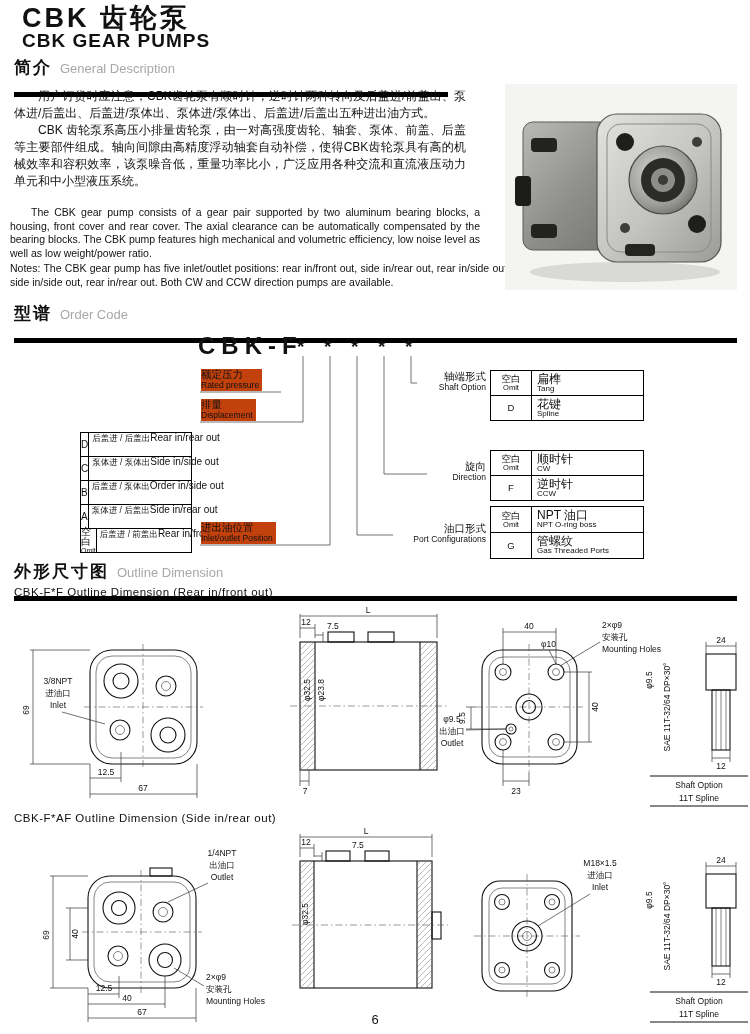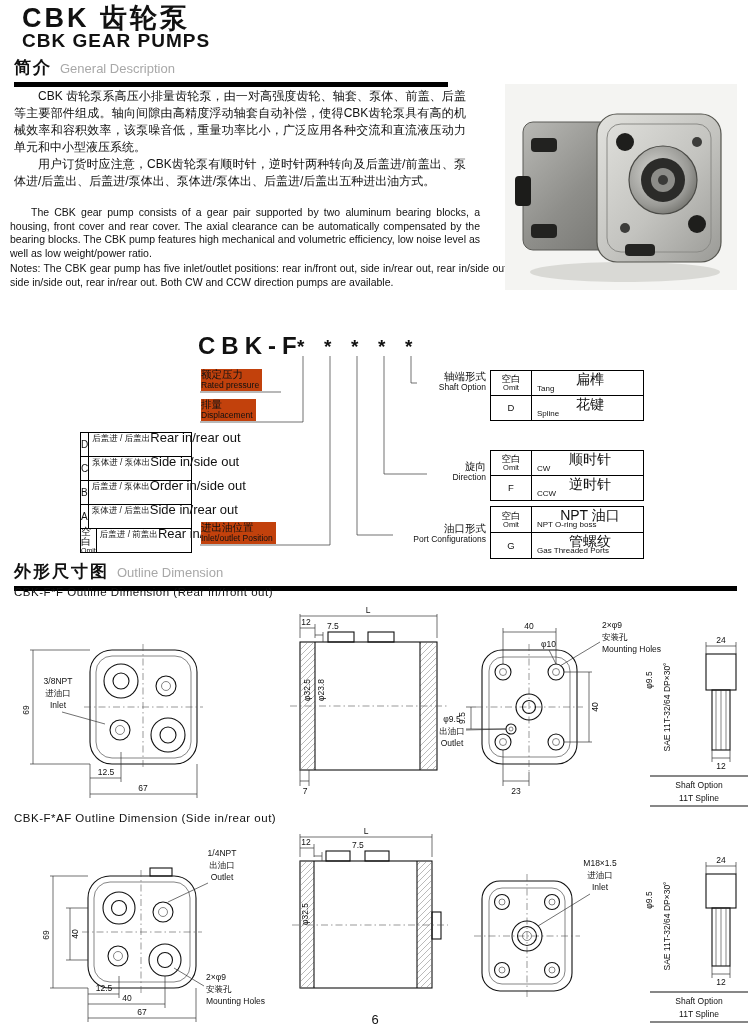--- a/index.html
+++ b/index.html
@@ -4,21 +4,21 @@
 <style>
   html,body{margin:0;padding:0;background:#888;}
   .page{position:relative;width:750px;height:1034px;margin:0 auto;background:#ffffff;
         font-family:"Liberation Sans","DejaVu Sans",sans-serif;color:#111;overflow:hidden;}
 
   
   .title-zh{position:absolute;left:22px;top:0px;font-size:27px;font-weight:bold;letter-spacing:3px;}
   .title-en{position:absolute;left:22px;top:30px;font-size:19px;font-weight:bold;letter-spacing:1px;}
 
   
-  .sec{position:absolute;border-bottom:5px solid #000;padding-bottom:3px;}
+  .sec{position:absolute;border-bottom:5px solid #000;padding-bottom:13px;}
   .sec-zh{font-size:17px;font-weight:bold;letter-spacing:2px;}
   .sec-en{font-size:13px;color:#a8a8a8;margin-left:8px;}
   .sec1{left:14px;top:56px;width:434px;}
   .sec2{left:14px;top:302px;width:723px;}
   .sec3{left:14px;top:560px;width:723px;}
 
   
   .intro-zh{position:absolute;left:14px;top:88px;width:452px;}
   .intro-zh p{margin:0;font-size:12px;line-height:17px;text-align:justify;}
   .indent{text-indent:2em;}
@@ -45,29 +45,29 @@
   .lab-dir{left:428px;top:129px;width:58px;}
   .lab-port{left:394px;top:191px;width:92px;}
 
   .ptable{position:absolute;left:80px;top:100px;width:110px;border:1px solid #000;background:#fff;}
   .prow{display:flex;height:23px;border-bottom:1px solid #000;}
   .prow:last-child{border-bottom:none;}
   .pcode{width:26px;border-right:1px solid #000;display:flex;flex-direction:column;align-items:center;justify-content:center;font-size:10px;line-height:10px;}
   .pcode .c2{font-size:7px;line-height:8px;}
   .ptxt{flex:1;display:flex;flex-direction:row;justify-content:center;padding-left:3px;}
   .pzh{font-size:8.5px;line-height:10px;white-space:nowrap;}
-  .pen{font-size:13px;line-height:9px;white-space:nowrap;}
+  .pen{font-size:10px;line-height:9px;white-space:nowrap;}
 
   .rtable{position:absolute;left:490px;width:152px;border:1px solid #000;background:#fff;}
   .rrow{display:flex;height:24px;border-bottom:1px solid #000;}
   .rrow:last-child{border-bottom:none;}
   .rc1{width:40px;border-right:1px solid #000;display:flex;flex-direction:column;align-items:center;justify-content:center;font-size:9.5px;line-height:10px;}
   .rc1 .c2{font-size:7.5px;line-height:8px;}
   .rc2{flex:1;display:flex;flex-direction:column;justify-content:center;padding-left:5px;}
-  .rc2 .z{font-size:14px;line-height:10px;white-space:nowrap;text-align:center;}
+  .rc2 .z{font-size:12px;line-height:10px;white-space:nowrap;}
   .rc2 .e{font-size:8px;line-height:9px;white-space:nowrap;}
   .t-shaft{top:38px;}
   .t-dir{top:118px;}
   .t-port{top:174px;}
   .t-port .rrow{height:25px;}
 
   
   .dtitle{position:absolute;left:14px;font-size:11.5px;letter-spacing:0.5px;}
   .d1t{top:586px}.d2t{top:812px}
   .draw1{position:absolute;left:0;top:602px;width:750px;height:208px;}
@@ -87,22 +87,22 @@
 <div class="page">
 
   <div class="title-zh">CBK 齿轮泵</div>
   <div class="title-en">CBK GEAR PUMPS</div>
 
   <div class="sec sec1">
     <span class="sec-zh">简介</span><span class="sec-en">General Description</span>
   </div>
 
   <div class="intro-zh">
+    <p class="indent">用户订货时应注意，CBK齿轮泵有顺时针，逆时针两种转向及后盖进/前盖出、泵体进/后盖出、后盖进/泵体出、泵体进/泵体出、后盖进/后盖出五种进出油方式。</p>
     <p class="indent">CBK 齿轮泵系高压小排量齿轮泵，由一对高强度齿轮、轴套、泵体、前盖、后盖等主要部件组成。轴向间隙由高精度浮动轴套自动补偿，使得CBK齿轮泵具有高的机械效率和容积效率，该泵噪音低，重量功率比小，广泛应用各种交流和直流液压动力单元和中小型液压系统。</p>
-    <p class="indent">用户订货时应注意，CBK齿轮泵有顺时针，逆时针两种转向及后盖进/前盖出、泵体进/后盖出、后盖进/泵体出、泵体进/泵体出、后盖进/后盖出五种进出油方式。</p>
   </div>
   <p class="intro-en1 indent">The CBK gear pump consists of a gear pair supported by two aluminum bearing blocks, a housing, front cover and rear cover. The axial clearance can be automatically compensated by the bearing blocks. The CBK pump features high mechanical and volumetric efficiency, low noise level as well as low weight/power ratio.</p>
   <p class="intro-en2">Notes: The CBK gear pump has five inlet/outlet positions: rear in/front out, side in/rear out, rear in/side out, side in/side out, rear in/rear out. Both CW and CCW direction pumps are available.</p>
 
   <div class="photo">
     <svg width="232" height="206" viewBox="0 0 232 206">
       <defs>
         <linearGradient id="pg1" x1="0" y1="0" x2="1" y2="1">
           <stop offset="0" stop-color="#b9b9b5"></stop>
             <stop offset="0.5" stop-color="#8e8e8a"></stop>
@@ -132,20 +132,23 @@
       <circle cx="158" cy="96" r="12" fill="#8d8d89"></circle>
       <circle cx="158" cy="96" r="5" fill="#3a3a38"></circle>
       <circle cx="120" cy="58" r="9" fill="#1e1e1c"></circle>
       <circle cx="192" cy="140" r="9" fill="#1e1e1c"></circle>
       <circle cx="192" cy="58" r="5" fill="#3c3c3a"></circle>
       <circle cx="120" cy="144" r="5" fill="#3c3c3a"></circle>
       <rect x="120" y="160" width="30" height="12" rx="4" fill="#242422"></rect>
     </svg>
   </div>
 
+  <div class="sec sec2">
+    <span class="sec-zh">型谱</span><span class="sec-en">Order Code</span>
+  </div>
 
   <div class="order">
     <svg class="order-svg" viewBox="0 0 750 232">
       <line class="dim" x1="303" y1="24" x2="303" y2="90"></line>
       <line class="dim" x1="200" y1="90" x2="303" y2="90"></line>
       <line class="dim" x1="200" y1="60" x2="281" y2="60"></line>
       <line class="dim" x1="330" y1="24" x2="330" y2="213"></line>
       <line class="dim" x1="200" y1="213" x2="330" y2="213"></line>
       <line class="dim" x1="357" y1="24" x2="357" y2="203"></line>
       <line class="dim" x1="357" y1="203" x2="393" y2="203"></line>

